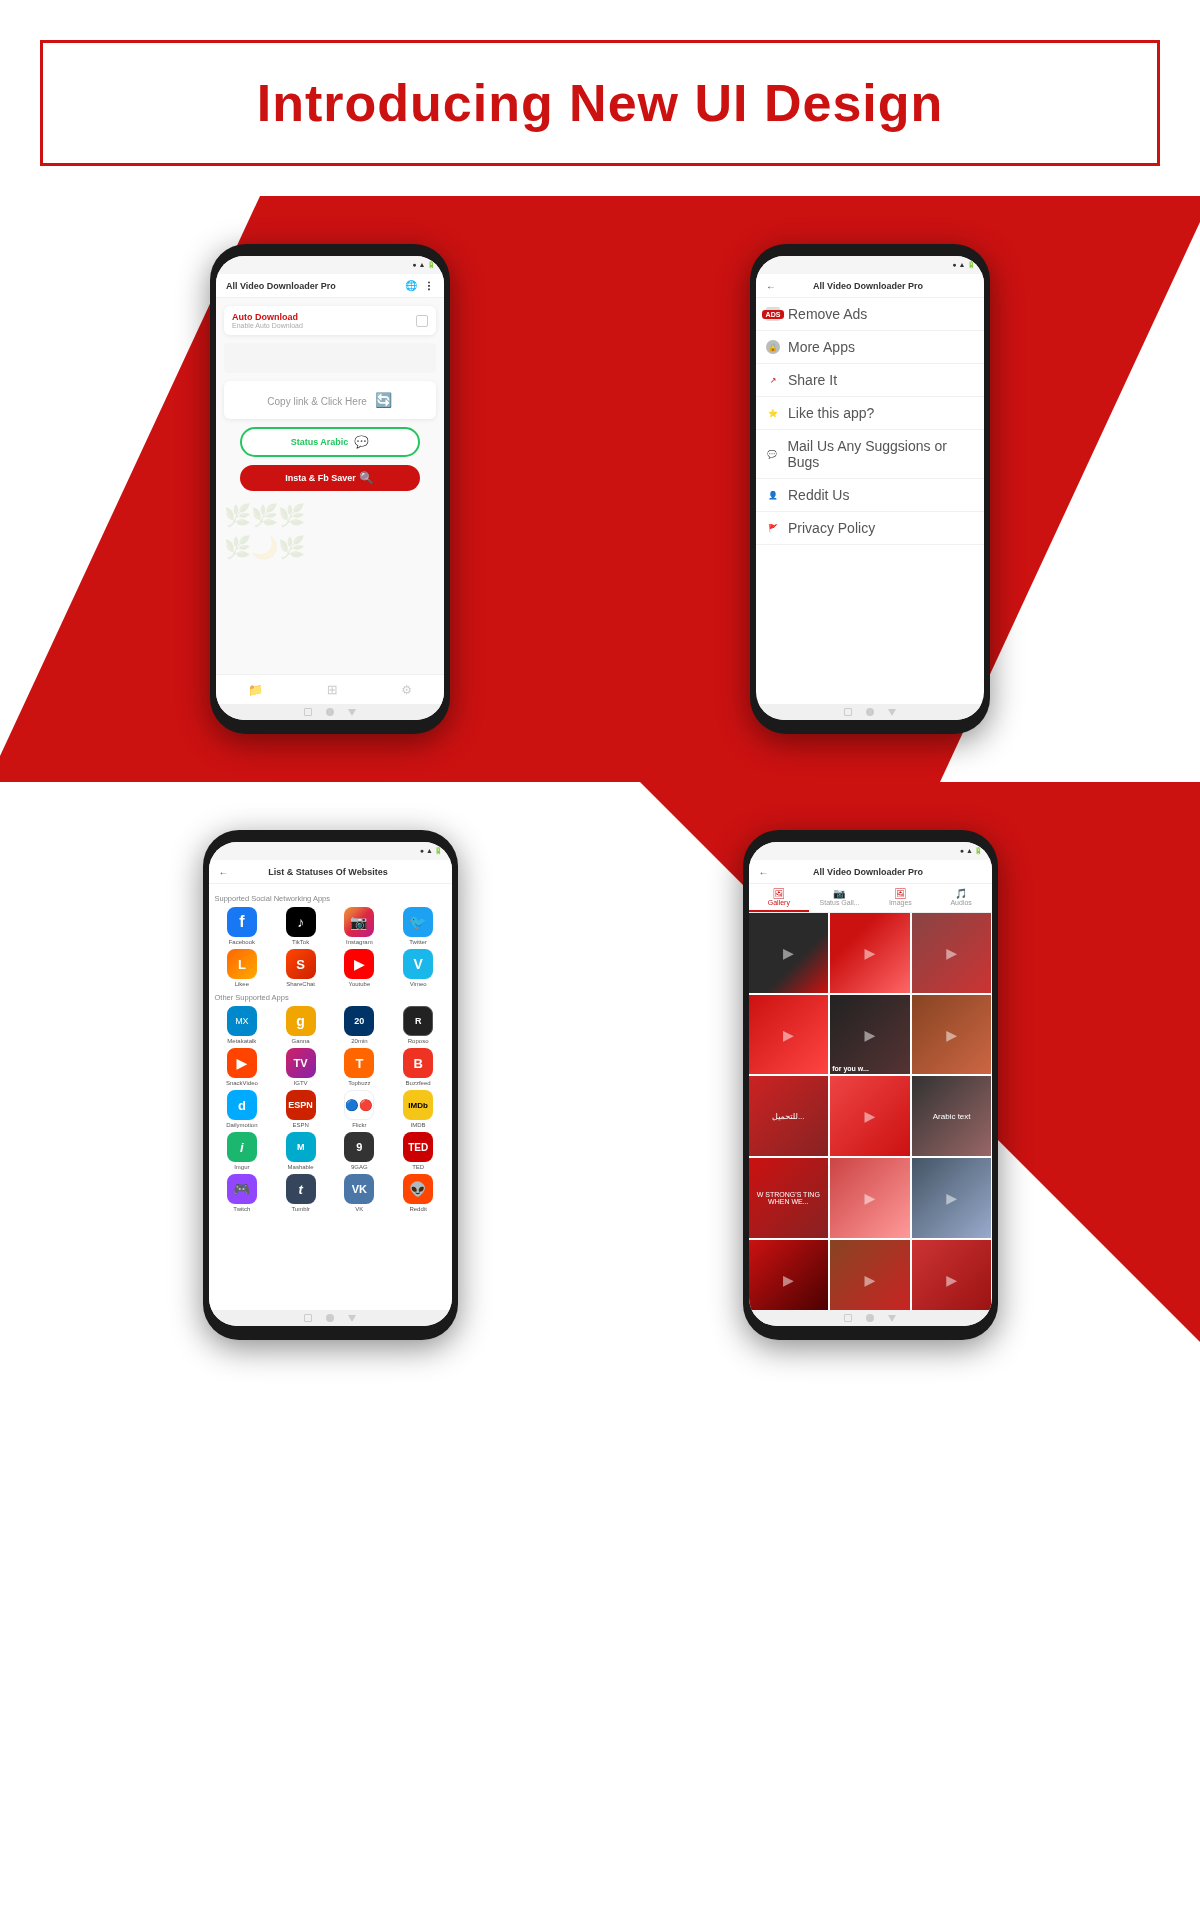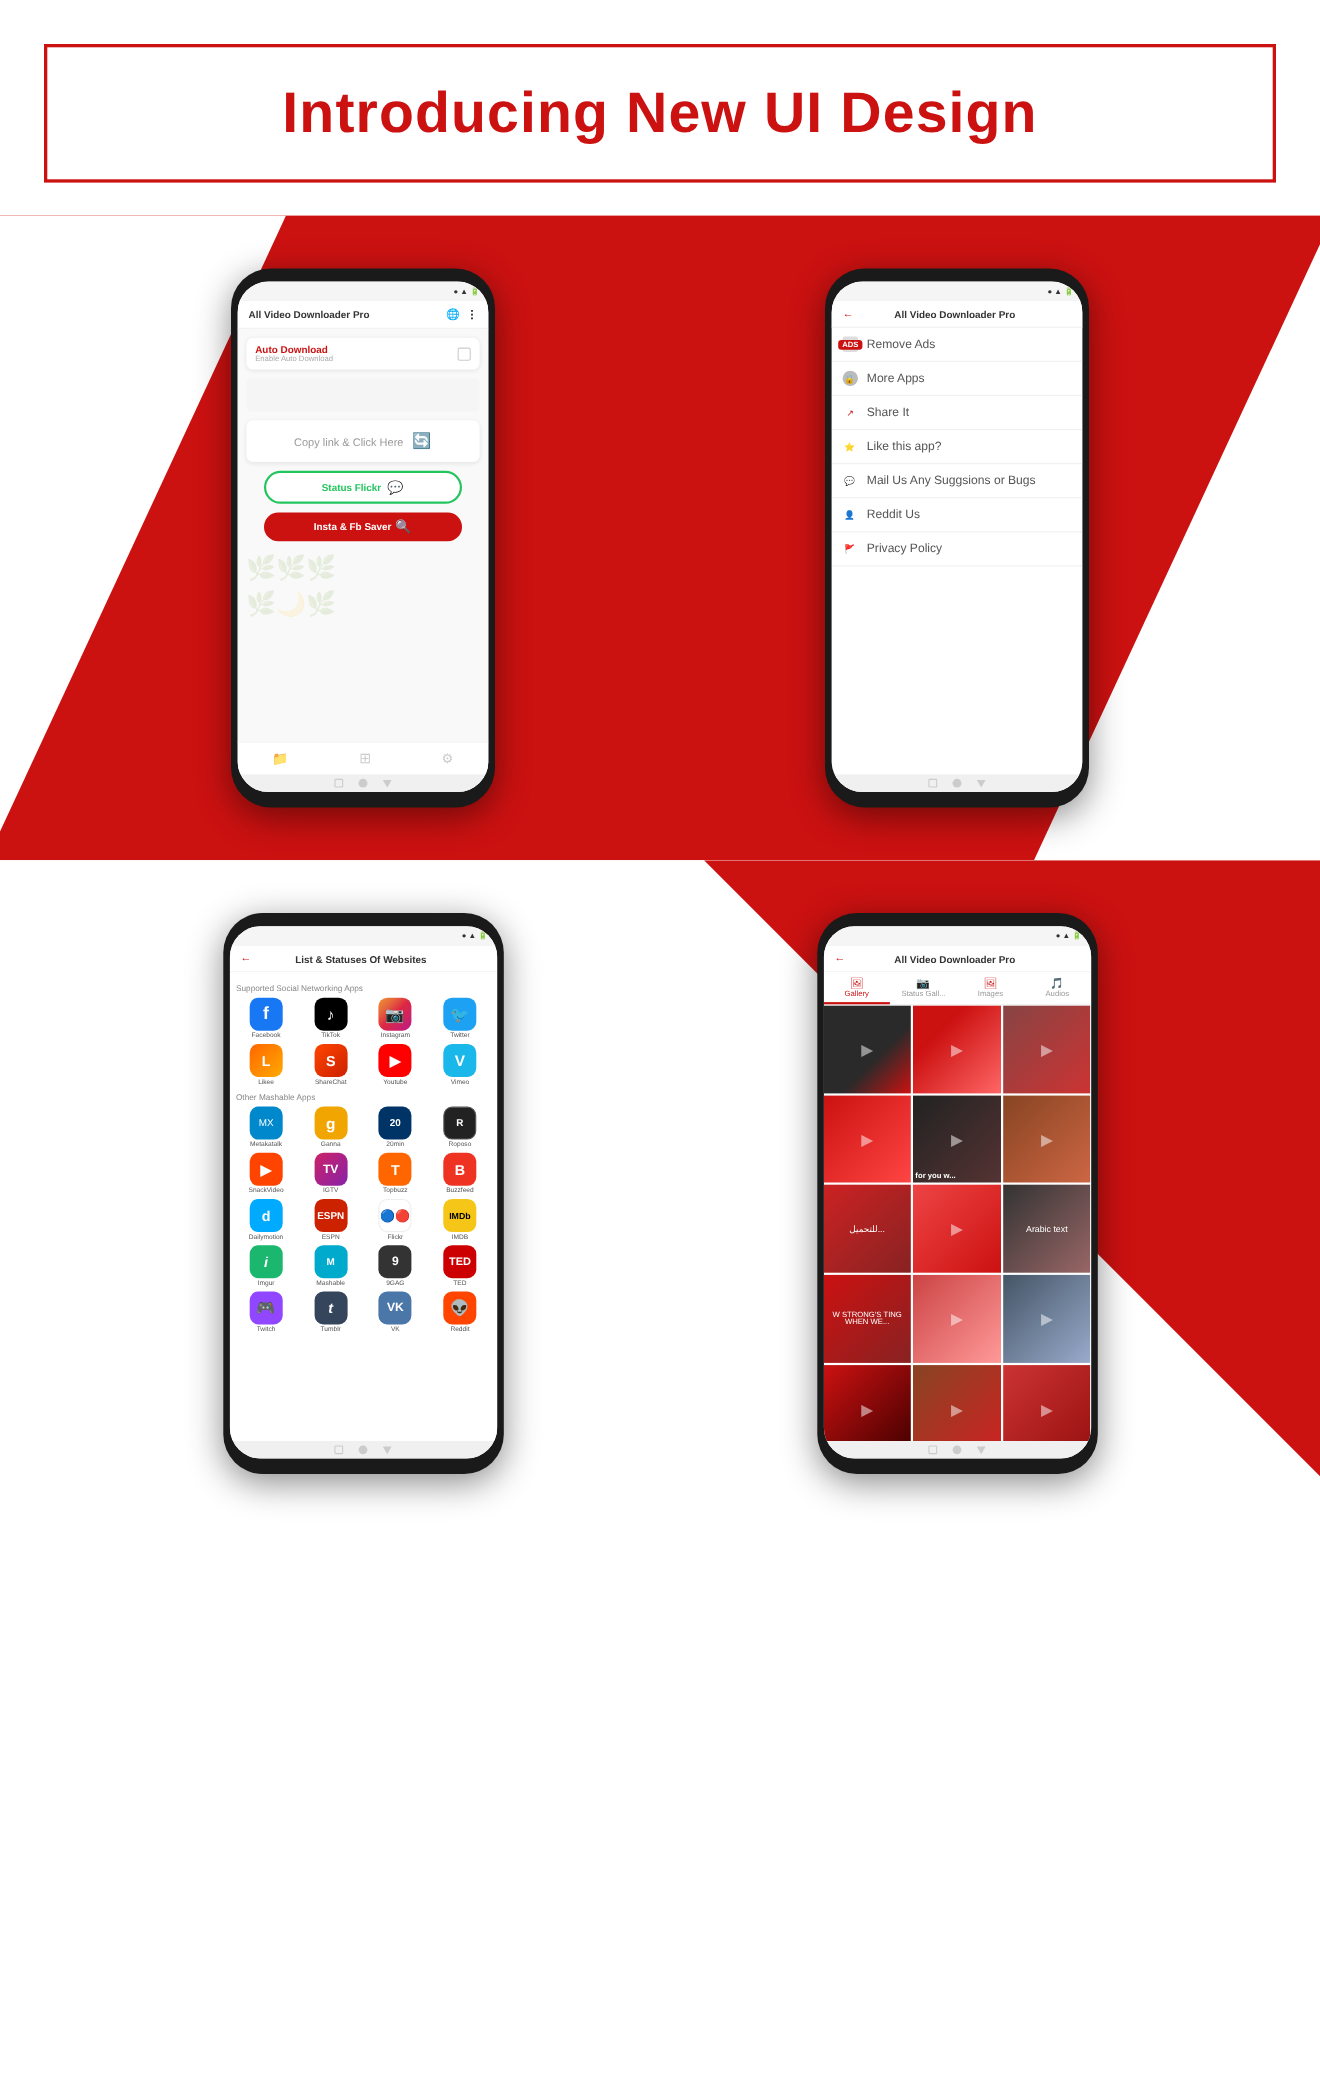--- a/index.html
+++ b/index.html
@@ -273,21 +273,21 @@
       width: 14px;
       height: 14px;
       background: #ddd;
       border-radius: 2px;
       display: flex;
       align-items: center;
       justify-content: center;
       font-size: 8px;
     }
     .menu-item-text {
-      font-size: 11px;
+      font-size: 14px;
       color: #555;
     }
     .menu-ads-badge {
       background: #cc1111;
       color: #fff;
       font-size: 7px;
       padding: 1px 4px;
       border-radius: 3px;
       font-weight: bold;
     }
@@ -441,21 +441,21 @@
               <div class="auto-download-sub">Enable Auto Download</div>
             </div>
             <div class="checkbox-icon"></div>
           </div>
           <div style="background:#f5f5f5; height:30px; border-radius:4px; margin-bottom:8px;"></div>
           <div class="copy-link-area">
             <span class="copy-link-text">Copy link &amp; Click Here</span>
             <span style="font-size:14px; margin-left:4px;">🔄</span>
           </div>
           <div class="btn-status-saver">
-            <span class="btn-status-text">Status Flickr</span>
+            <span class="btn-status-text">Status Arabic</span>
             <span style="font-size:12px; color:#22c55e;">💬</span>
           </div>
           <div class="btn-insta-fb">
             <span class="btn-insta-text">Insta &amp; Fb Saver</span>
             <span style="font-size:12px; color:#fff;">🔍</span>
           </div>
 
           <div style="margin-top: 12px; opacity:0.12;">
             <div style="font-size:22px; color:#ccc; margin-bottom:6px;">🌿🌿🌿</div>
             <div style="font-size:22px; color:#ccc;">🌿🌙🌿</div>
@@ -605,21 +605,21 @@
             </div>
 
             <div class="app-item">
               <div class="app-icon-box" style="background:#1ab7ea;">
                 <span style="color:#fff; font-size:14px; font-weight:bold;">V</span>
               </div>
               <span class="app-icon-label">Vimeo</span>
             </div>
           </div>
 
-          <div class="section-label">Other Mashable Apps</div>
+          <div class="section-label">Other Supported Apps</div>
           <div class="app-grid">
 
             <div class="app-item">
               <div class="app-icon-box" style="background:#0088cc;">
                 <span style="color:#fff; font-size:9px;">MX</span>
               </div>
               <span class="app-icon-label">Metakatalk</span>
             </div>
 
             <div class="app-item">

